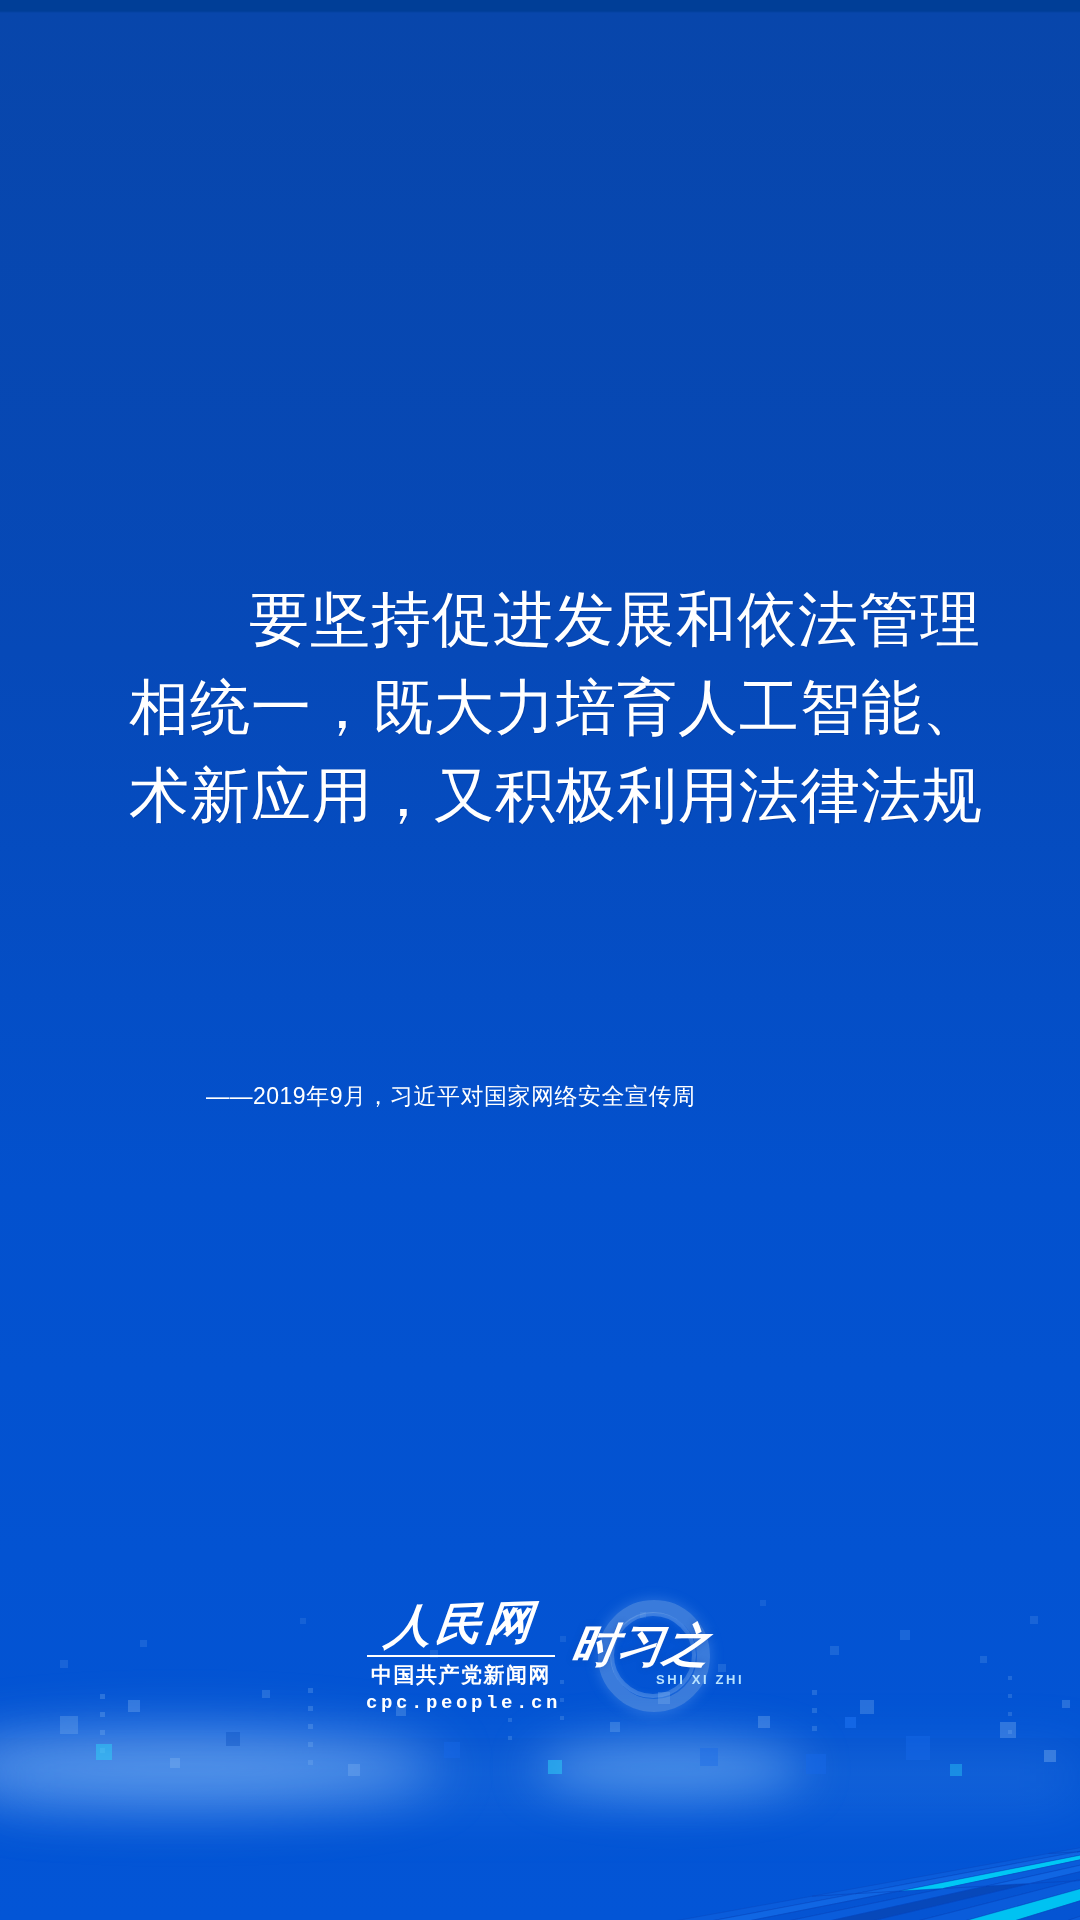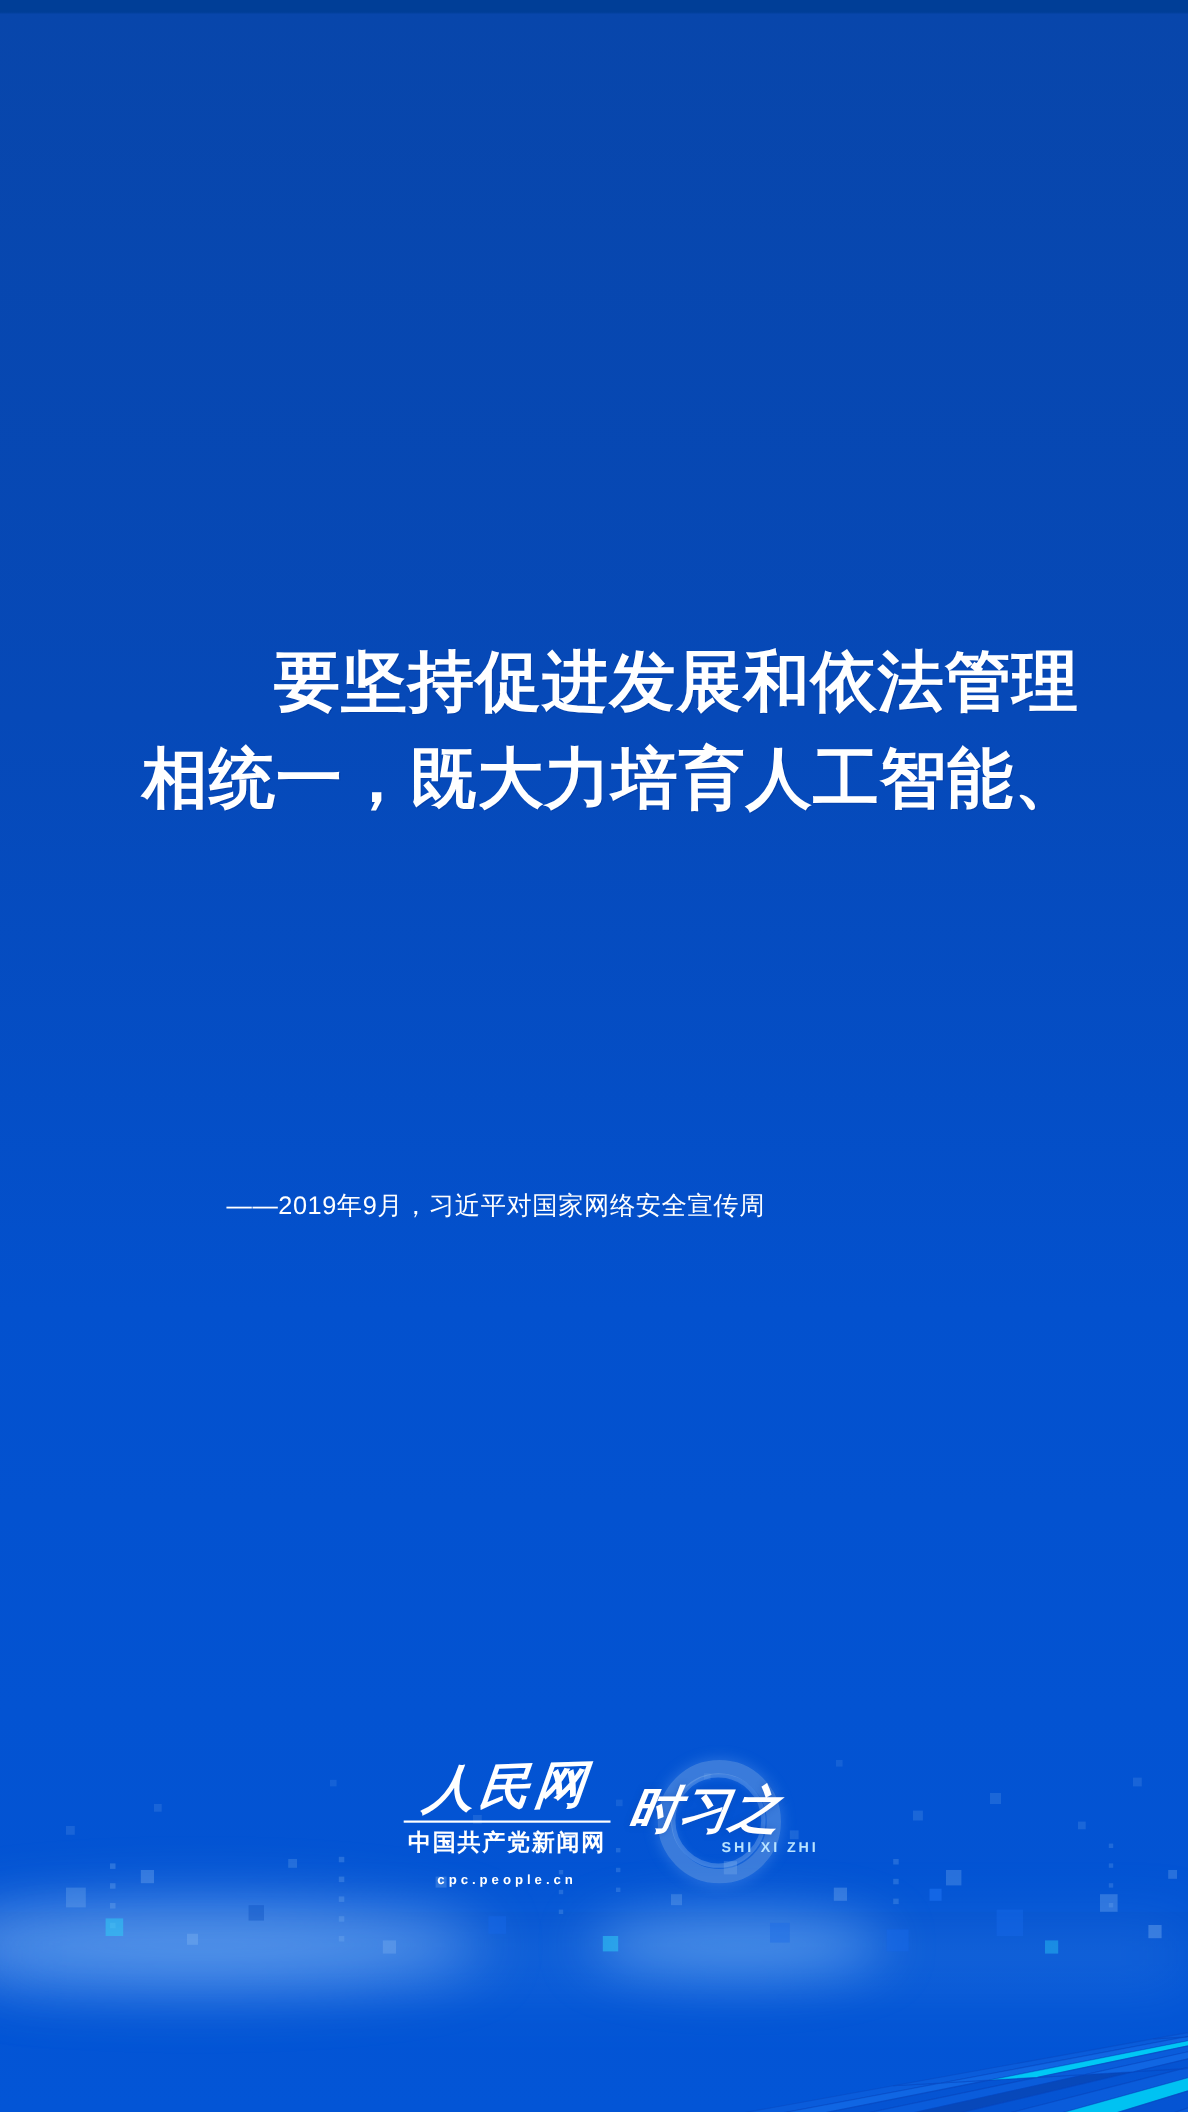--- a/index.html
+++ b/index.html
@@ -12,21 +12,21 @@
       #0649b8 34%,
       var(--bg-mid,#0351ce) 62%,
       var(--bg-bottom,#0355d6) 100%);
   }
   .abs{position:absolute;}
 
   
   .quote{
     left:104px; top:576px; width:880px;
     color:var(--text,#fff);
-    font-size:60px; font-weight:700; line-height:88px; letter-spacing:1px;
+    font-size:60px; font-weight:400; line-height:88px; letter-spacing:1px;
     text-shadow:1px 1px 0 rgba(0,40,130,.25);
   }
   .quote .line{white-space:nowrap; padding-left:25px;}
   .quote .line.indent-2{padding-left:145px;}
 
   
   .attr{
     left:104px; top:1072px; width:900px;
     color:var(--text,#fff);
     font-size:23px; font-weight:500; line-height:48px; letter-spacing:.5px;
@@ -36,21 +36,21 @@
 
   
   .pd-block{left:366px; top:1596px; width:190px; text-align:center; color:var(--text,#fff);}
   .pd-script{
     font-size:46px; line-height:56px; height:58px; font-weight:700; font-style:italic;
     font-family:"DejaVu Serif","Liberation Serif",serif;
     transform:skewX(-8deg) rotate(-2deg); letter-spacing:4px;
   }
   .pd-rule{height:2px; background:var(--text,#fff); width:188px; margin:1px auto 0;}
   .pd-name{margin-top:4px; font-size:21px; font-weight:700; letter-spacing:1.5px; white-space:nowrap;}
-  .pd-url{margin-top:13px; font-size:12px; font-weight:700; letter-spacing:3.6px; white-space:nowrap;}
+  .pd-url{margin-top:3px; font-size:19px; font-weight:700; letter-spacing:3.6px; white-space:nowrap;font-family:Liberation Mono, monospace;}
 
   .sxz-block{left:570px; top:1596px; width:160px; height:120px; color:var(--text,#fff);}
   .sxz-ring{
     position:absolute; left:28px; top:4px; width:86px; height:86px; border-radius:50%;
     border:13px solid rgba(135,178,232,.42);
     box-shadow:0 0 14px rgba(150,200,255,.30), inset 0 0 10px rgba(150,200,255,.30);
   }
   .sxz-ring2{
     position:absolute; left:40px; top:16px; width:78px; height:78px; border-radius:50%;
     border:4px solid rgba(170,205,245,.28);
@@ -270,20 +270,21 @@
     <div style="left: 1030px; top: 1616px; width: 8px; height: 8px; background: rgb(125, 178, 240); opacity: 0.18;"></div>
     <div style="left: 980px; top: 1656px; width: 7px; height: 7px; background: rgb(125, 178, 240); opacity: 0.2;"></div>
     <div style="left: 560px; top: 1636px; width: 6px; height: 6px; background: rgb(125, 178, 240); opacity: 0.15;"></div>
     <div style="left: 60px; top: 1660px; width: 8px; height: 8px; background: rgb(125, 178, 240); opacity: 0.18;"></div>
     <div style="left: 718px; top: 1664px; width: 8px; height: 8px; background: rgb(125, 178, 240); opacity: 0.2;"></div>
   </div>
 
 <div class="abs quote">
   <div class="line indent-2">要坚持促进发展和依法管理</div>
   <div class="line">相统一，既大力培育人工智能、</div>
+  <div class="line">术新应用，又积极利用法律法规</div>
 </div>
 
 <div class="abs attr">
   <div class="line indent-2">——2019年9月，习近平对国家网络安全宣传周</div>
 </div>
 
 <div class="abs pd-block">
   <div class="pd-script">人民网</div>
   <div class="pd-rule"></div>
   <div class="pd-name">中国共产党新闻网</div>

